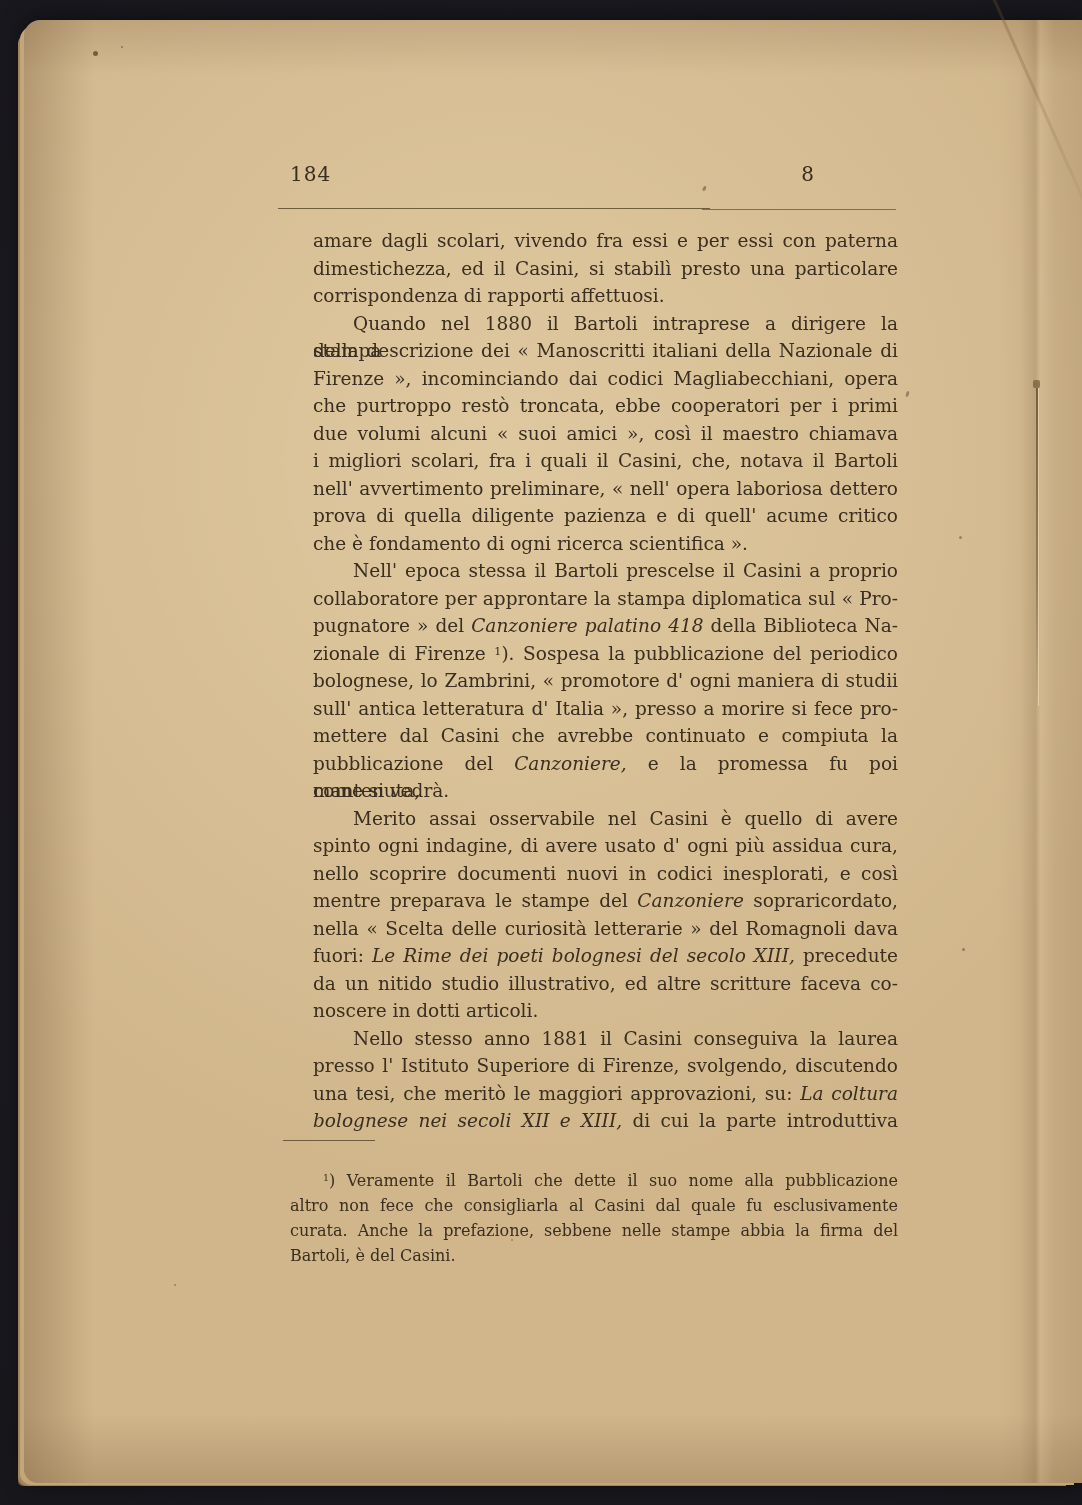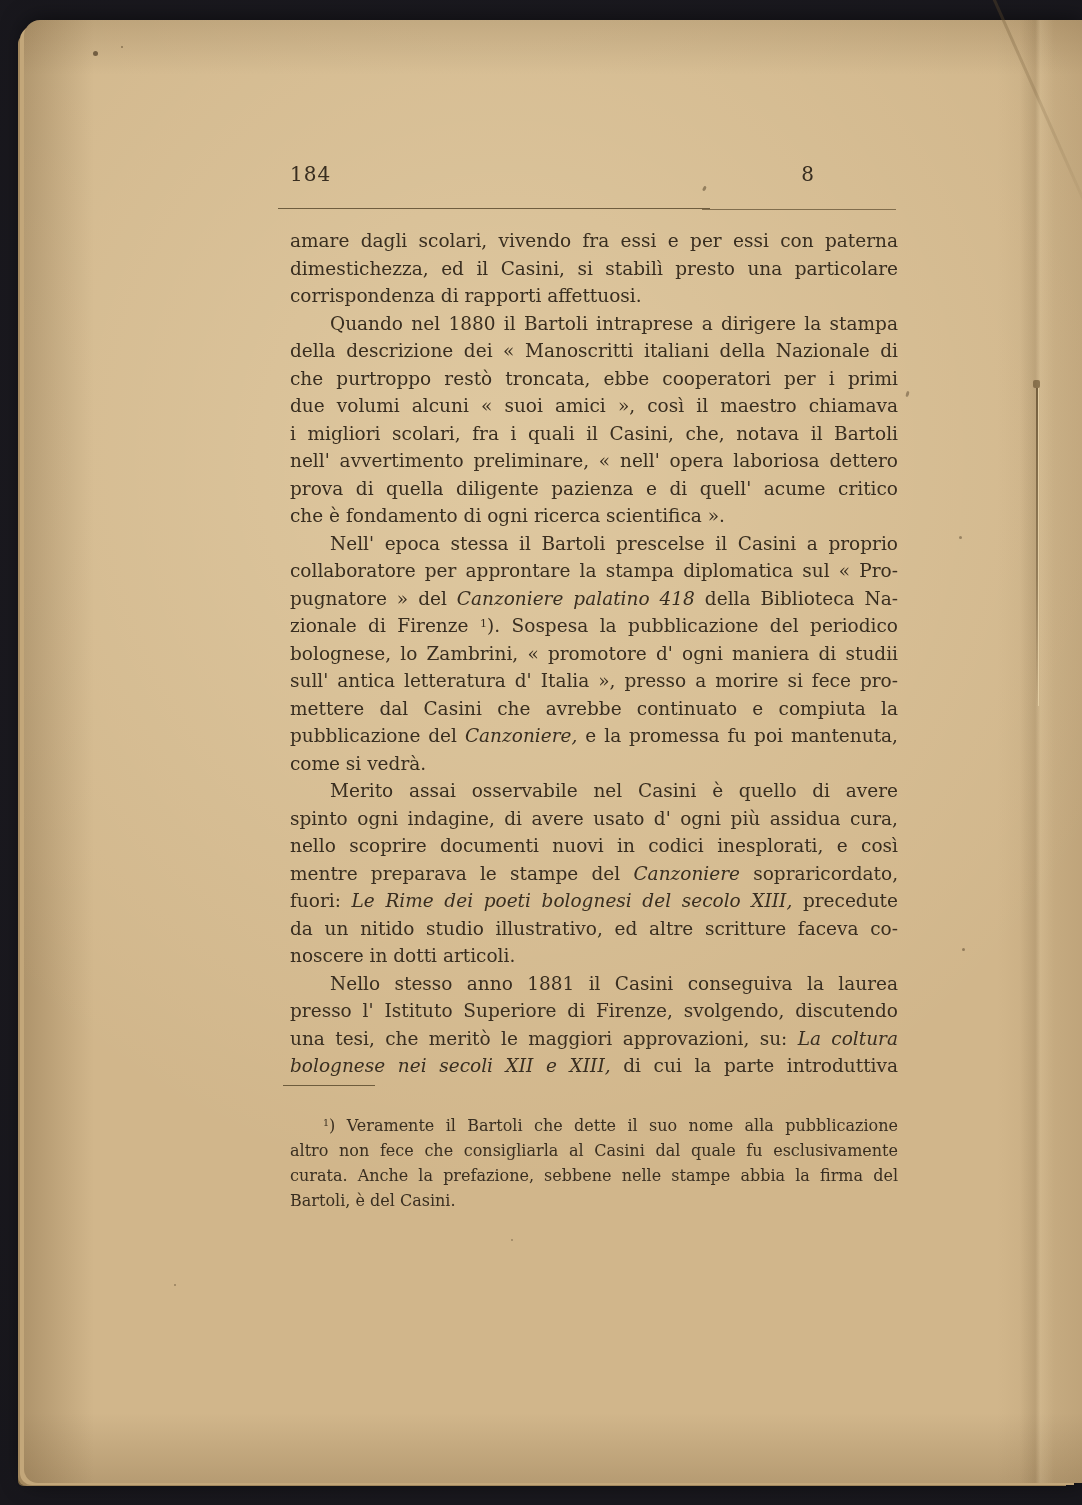--- a/index.html
+++ b/index.html
@@ -100,21 +100,21 @@
   .header-rule { position: relative; margin-top: 23px; height: 3px; }
   .header-rule .seg-l {
     position: absolute; left: -12px; width: 432px; top: 0; height: 1px;
     background: rgba(92,75,47,0.85);
   }
   .header-rule .seg-r {
     position: absolute; left: 412px; right: 2px; top: 1px; height: 1px;
     background: rgba(92,75,47,0.7);
   }
 
-  .body-text { margin-top: 16px; font-size: 18.5px; }
+  .body-text { margin-top: 16px; font-size: 18.5px; margin-left: 23px; }
   .tline {
     height: 27.5px; line-height: 27.5px;
     text-align: justify;
     text-align-last: justify;
     -moz-text-align-last: justify;
     white-space: normal;
     overflow: visible;
   }
   .tline.last { text-align-last: left; -moz-text-align-last: left; }
   .body-text .tline.indent { text-indent: 40px; }
@@ -163,39 +163,41 @@
       <div class="seg-l"></div>
       <div class="seg-r"></div>
     </div>
 
     <div class="body-text">
         <div class="tline"><span>amare dagli scolari, vivendo fra essi e per essi con paterna</span></div>
         <div class="tline"><span>dimestichezza, ed il Casini, si stabilì presto una particolare</span></div>
         <div class="tline last"><span>corrispondenza di rapporti affettuosi.</span></div>
         <div class="tline indent"><span>Quando nel 1880 il Bartoli intraprese a dirigere la stampa</span></div>
         <div class="tline"><span>della descrizione dei « Manoscritti italiani della Nazionale di</span></div>
+        <div class="tline"><span>Firenze », incominciando dai codici Magliabecchiani, opera</span></div>
         <div class="tline"><span>che purtroppo restò troncata, ebbe cooperatori per i primi</span></div>
         <div class="tline"><span>due volumi alcuni « suoi amici », così il maestro chiamava</span></div>
         <div class="tline"><span>i migliori scolari, fra i quali il Casini, che, notava il Bartoli</span></div>
         <div class="tline"><span>nell' avvertimento preliminare, « nell' opera laboriosa dettero</span></div>
         <div class="tline"><span>prova di quella diligente pazienza e di quell' acume critico</span></div>
         <div class="tline last"><span>che è fondamento di ogni ricerca scientifica ».</span></div>
         <div class="tline indent"><span>Nell' epoca stessa il Bartoli prescelse il Casini a proprio</span></div>
         <div class="tline"><span>collaboratore per approntare la stampa diplomatica sul « Pro-</span></div>
         <div class="tline"><span>pugnatore » del </span><span class="it">Canzoniere palatino 418</span><span> della Biblioteca Na-</span></div>
         <div class="tline"><span>zionale di Firenze </span><sup>1</sup><span>). Sospesa la pubblicazione del periodico</span></div>
         <div class="tline"><span>bolognese, lo Zambrini, « promotore d' ogni maniera di studii</span></div>
         <div class="tline"><span>sull' antica letteratura d' Italia », presso a morire si fece pro-</span></div>
         <div class="tline"><span>mettere dal Casini che avrebbe continuato e compiuta la</span></div>
         <div class="tline"><span>pubblicazione del </span><span class="it">Canzoniere,</span><span> e la promessa fu poi mantenuta,</span></div>
         <div class="tline last"><span>come si vedrà.</span></div>
         <div class="tline indent"><span>Merito assai osservabile nel Casini è quello di avere</span></div>
         <div class="tline"><span>spinto ogni indagine, di avere usato d' ogni più assidua cura,</span></div>
         <div class="tline"><span>nello scoprire documenti nuovi in codici inesplorati, e così</span></div>
         <div class="tline"><span>mentre preparava le stampe del </span><span class="it">Canzoniere</span><span> sopraricordato,</span></div>
+        <div class="tline"><span>nella « Scelta delle curiosità letterarie » del Romagnoli dava</span></div>
         <div class="tline"><span>fuori: </span><span class="it">Le Rime dei poeti bolognesi del secolo XIII,</span><span> precedute</span></div>
         <div class="tline"><span>da un nitido studio illustrativo, ed altre scritture faceva co-</span></div>
         <div class="tline last"><span>noscere in dotti articoli.</span></div>
         <div class="tline indent"><span>Nello stesso anno 1881 il Casini conseguiva la laurea</span></div>
         <div class="tline"><span>presso l' Istituto Superiore di Firenze, svolgendo, discutendo</span></div>
         <div class="tline"><span>una tesi, che meritò le maggiori approvazioni, su: </span><span class="it">La coltura</span></div>
         <div class="tline"><span class="it">bolognese nei secoli XII e XIII,</span><span> di cui la parte introduttiva</span></div>
       </div>
 
     <div class="footnote-rule"></div>

